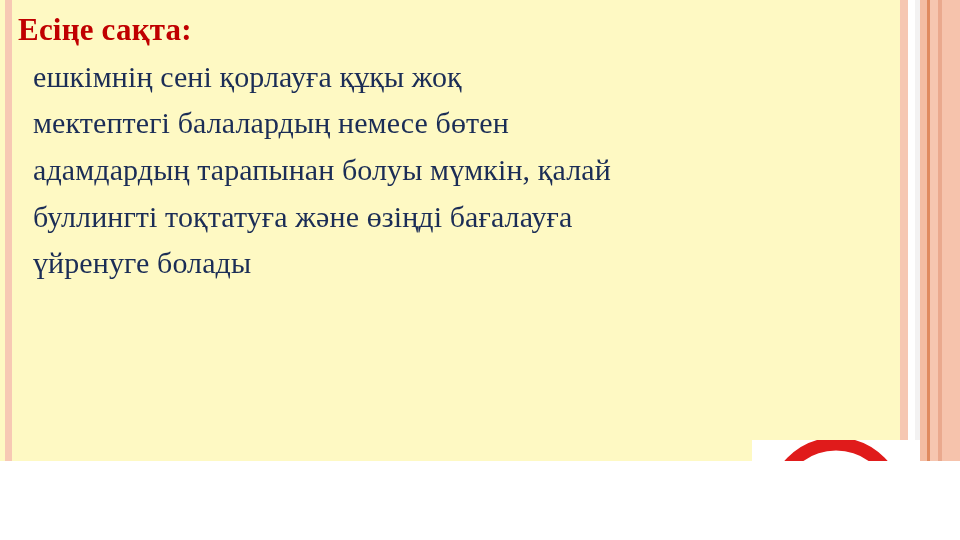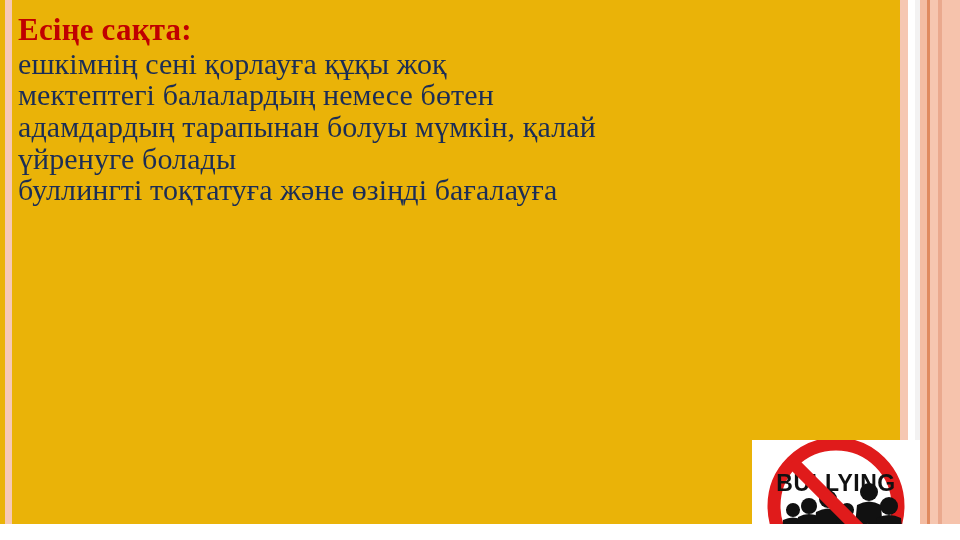--- a/index.html
+++ b/index.html
@@ -6,22 +6,22 @@
     margin: 0;
     padding: 0;
     background: #ffffff;
   }
   body {
     font-family: "Liberation Serif", "DejaVu Serif", serif;
   }
   .slide {
     position: relative;
     width: 960px;
-    height: 524px;
-    background: #eab308;
+    height: 461px;
+    background: #fef9c3;
     overflow: hidden;
   }
 
   
   .stripe {
     position: absolute;
     top: 0;
     bottom: 0;
   }
   .left-stripe-a { left: 5px;  width: 7px; background: #f7c9b4; }
@@ -50,21 +50,21 @@
     letter-spacing: 0.2px;
     white-space: nowrap;
     margin: 0 0 2px 0;
   }
   .body-line {
     color: #1b2d56;
     font-size: 30px;
     line-height: 1.055;
     white-space: nowrap;
     letter-spacing: 0.1px;
-    margin: 0;
+    margin: 15px;
   }
 
   
   .sign {
     position: absolute;
     left: 752px;
     top: 440px;
     width: 168px;
     height: 132px;
   }
@@ -84,22 +84,22 @@
   <div class="stripe right-stripe-e"></div>
   <div class="stripe right-stripe-f"></div>
   <div class="stripe right-stripe-g"></div>
   <div class="stripe right-stripe-h"></div>
 
   <div class="content">
     <p class="heading">Есіңе сақта:</p>
     <p class="body-line">ешкімнің сені қорлауға құқы жоқ</p>
     <p class="body-line">мектептегі балалардың немесе бөтен</p>
     <p class="body-line">адамдардың тарапынан болуы мүмкін, қалай</p>
+    <p class="body-line">буллингті тоқтатуға және өзіңді бағалауға</p>
     <p class="body-line">үйренуге болады</p>
-    <p class="body-line">буллингті тоқтатуға және өзіңді бағалауға</p>
   </div>
 
   <div class="sign">
     <svg width="168" height="132" viewBox="0 0 168 132" xmlns="http://www.w3.org/2000/svg">
 
       <rect x="0" y="0" width="168" height="132" fill="#ffffff"></rect>
 
       <circle cx="84" cy="66" r="62" fill="none" stroke="#e01b1b" stroke-width="13"></circle>
 
       <text x="84" y="51" text-anchor="middle" font-family="'Liberation Sans', sans-serif" font-size="23" font-weight="bold" fill="#111111" letter-spacing="0.5">BULLYING</text>

